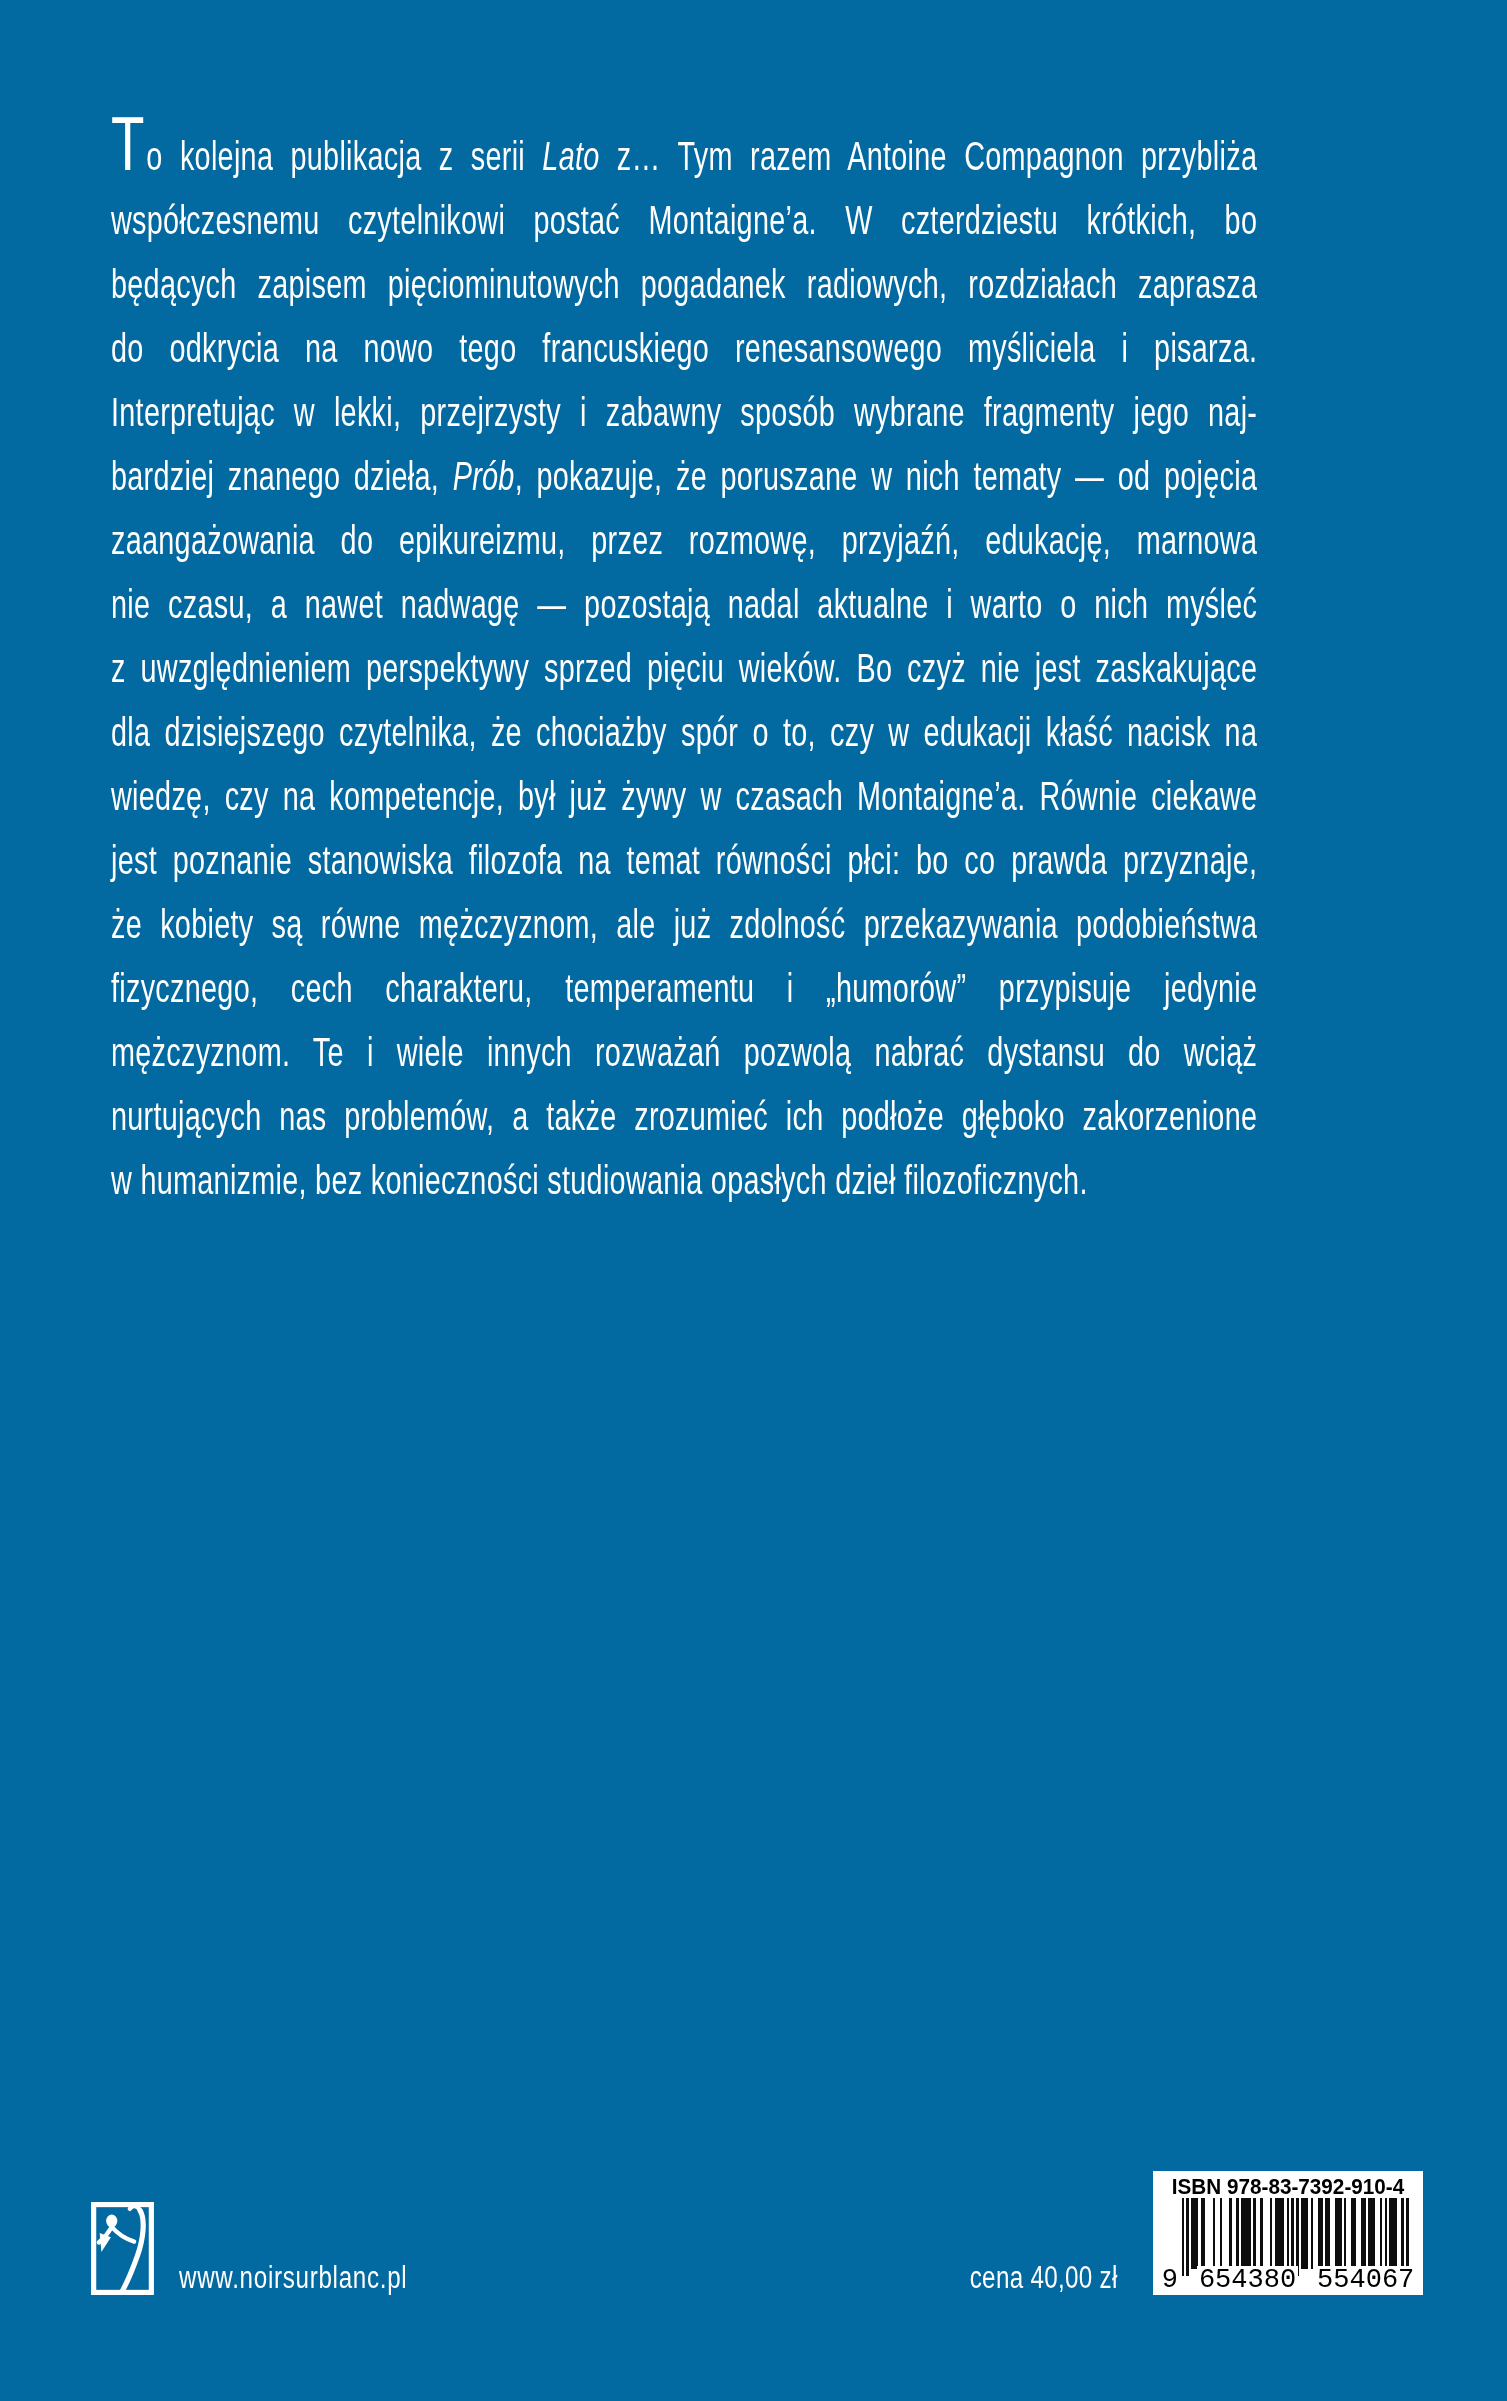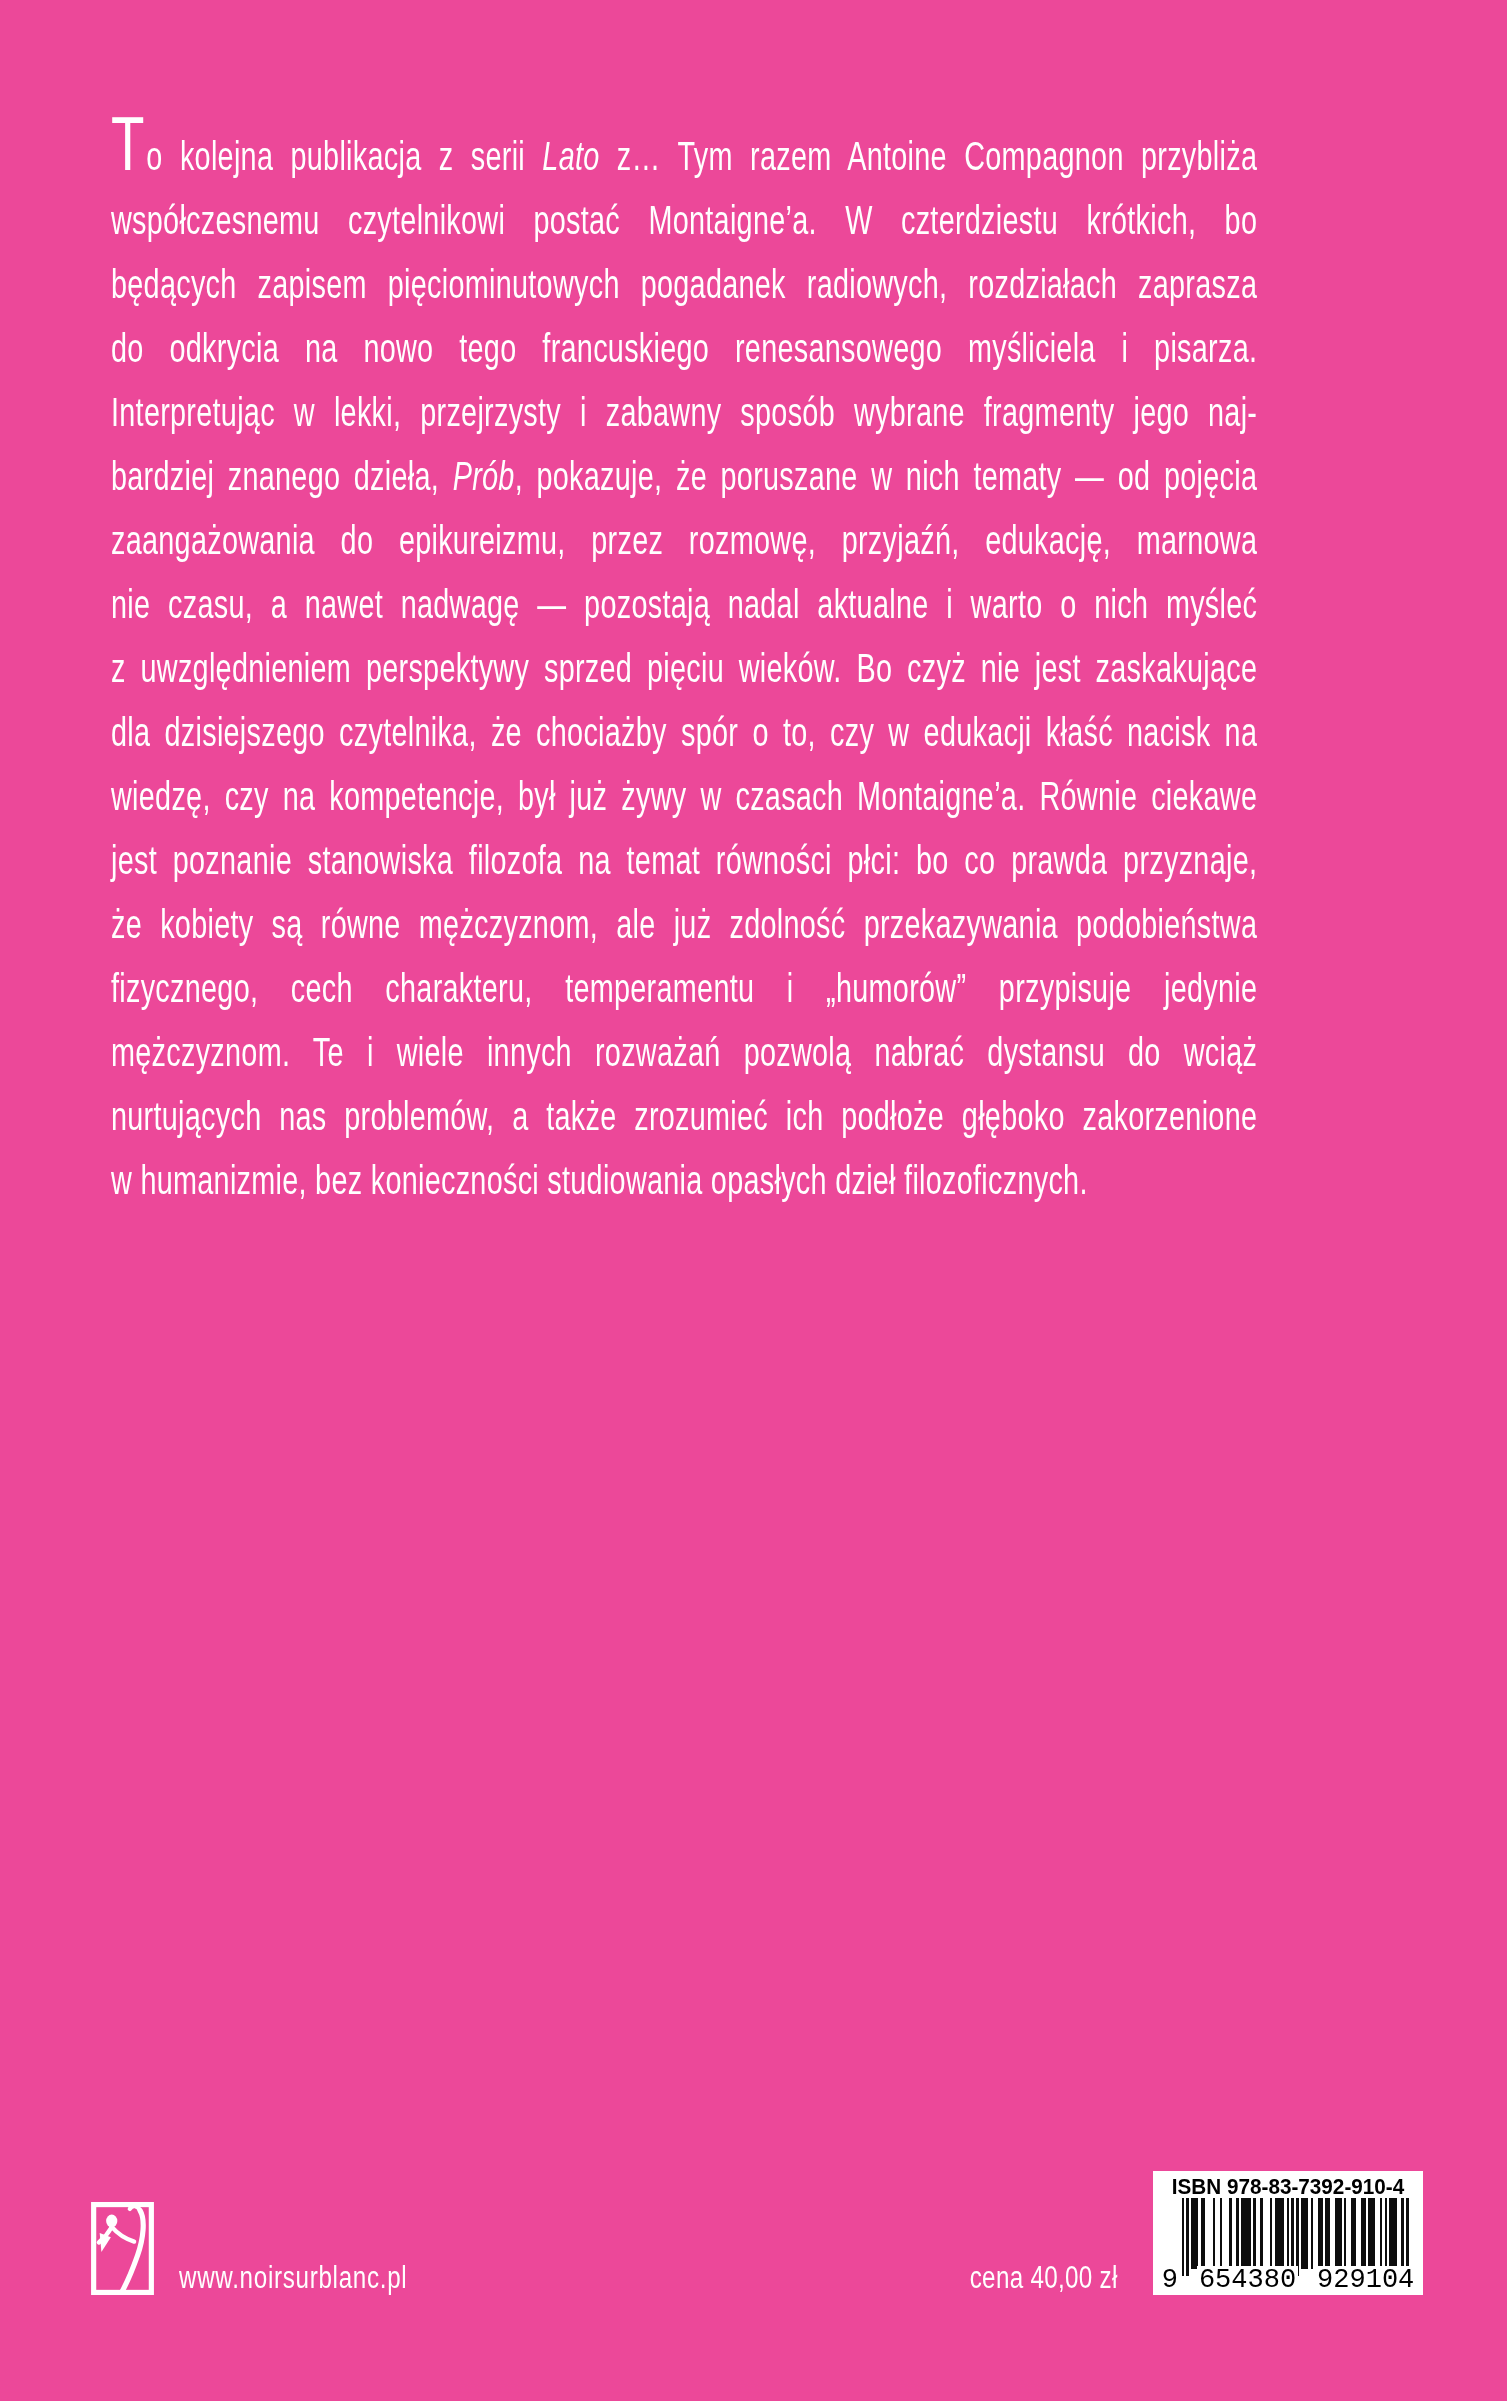--- a/index.html
+++ b/index.html
@@ -67,21 +67,21 @@
     position:absolute;left:7px;top:95px;width:256px;
     display:flex;justify-content:space-between;
     font-family:"Liberation Mono","DejaVu Sans Mono",monospace;
     font-size:27px;font-weight:400;line-height:28.5px;
   }
   .ean span{background:#ffffff;padding:0 1.7px;}
 </style>
 </head>
 <body>
 
-<div class="page" style="background: #ec4899; color: rgb(255, 255, 255);">
+<div class="page" style="background: #0369a1; color: rgb(255, 255, 255);">
 
   <section class="blurb" id="blurb">
       <div class="line"><span class="dc">T</span><span>o kolejna publikacja z serii </span><span class="it">Lato</span><span> z… Tym razem Antoine Compagnon przybliża</span></div>
       <div class="line"><span>współczesnemu czytelnikowi postać Montaigne’a. W czterdziestu krótkich, bo</span></div>
       <div class="line"><span>będących zapisem pięciominutowych pogadanek radiowych, rozdziałach zaprasza</span></div>
       <div class="line"><span>do odkrycia na nowo tego francuskiego renesansowego myśliciela i pisarza.</span></div>
       <div class="line"><span>Interpretując w lekki, przejrzysty i zabawny sposób wybrane fragmenty jego naj-</span></div>
       <div class="line"><span>bardziej znanego dzieła, </span><span class="it">Prób</span><span>, pokazuje, że poruszane w nich tematy — od pojęcia</span></div>
       <div class="line"><span>zaangażowania do epikureizmu, przez rozmowę, przyjaźń, edukację, marnowa</span></div>
       <div class="line"><span>nie czasu, a nawet nadwagę — pozostają nadal aktualne i warto o nich myśleć</span></div>
@@ -212,18 +212,18 @@
         <span class="m bar" style="background: rgb(13, 13, 13);"></span>
         <span class="m"></span>
         <span class="m"></span>
         <span class="m bar tall" style="background: rgb(13, 13, 13);"></span>
         <span class="m tall"></span>
         <span class="m bar tall" style="background: rgb(13, 13, 13);"></span>
       </div>
     <div class="ean">
       <span>9</span>
       <span>654380</span>
-      <span>929104</span>
+      <span>554067</span>
     </div>
   </div>
 
 </div>
 
 
 </body></html>

